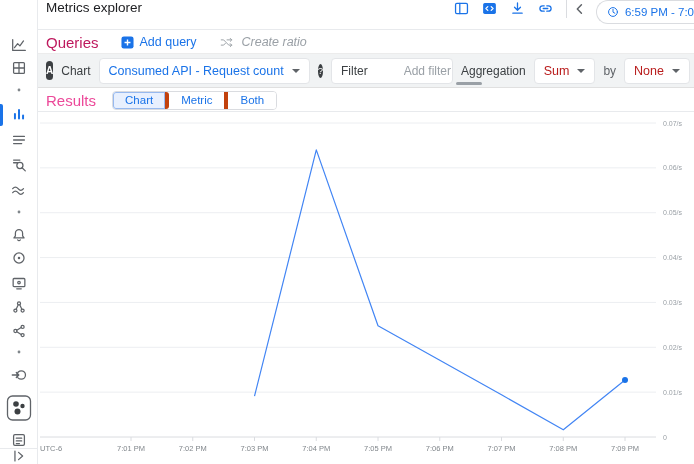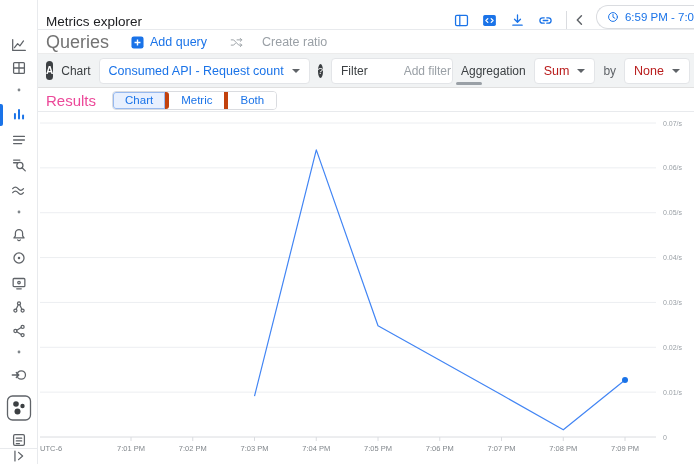--- a/index.html
+++ b/index.html
@@ -19,41 +19,41 @@
     width:3px; height:22px; background:#1a73e8; border-radius:0 2px 2px 0; }
   .side-item.dot svg { width:6px; height:6px; }
   .side-item.card { height:34px; }
   .side-item.card svg { width:26px; height:30px; }
   .side-bottom-divider { position:absolute; left:0; top:448px; width:38px;
     border-top:1px solid #e8eaed; }
 
   
   .header { position:absolute; left:38px; top:0; width:656px; height:30px;
     background:#fff; border-bottom:1px solid #e8eaed;
-    display:flex; align-items:flex-end; padding:0 0 0 8px; }
+    display:flex; align-items:flex-start; padding:0 0 0 8px; }
   .logo-box { position:absolute; left:-31px; top:5px; width:24px; height:20px; }
   .app-title { font-size:13.5px; color:#202124; }
   .hd-spacer { flex:1; }
   .hd-actions { display:flex; align-items:center; gap:11px; margin-right:8px; }
   .hd-icon { width:17px; height:17px; cursor:pointer; display:block; }
   .hd-sep { width:1px; height:18px; background:#dadce0; margin:0 4px; }
   .chev-btn { width:18px; height:18px; cursor:pointer; }
   .time-pill { display:flex; align-items:center; gap:5px; height:24px;
     border:1px solid #dadce0; border-right:none; border-radius:13px 0 0 13px;
     padding:0 2px 0 9px; margin-left:7px; margin-right:-2px; cursor:pointer;
     color:#1a73e8; font-size:11.5px; white-space:nowrap; min-width:74px; }
 
   
   .queries-row { position:absolute; left:38px; top:31px; width:656px; height:22px;
     display:flex; align-items:center; gap:22px; padding-left:8px; background:#fff; }
-  .queries-title { font-size:18px; color:#737373; }
+  .queries-title { font-size:15px; color:#be185d; }
   .add-query { display:flex; align-items:center; gap:6px; color:#1a73e8;
     font-size:12.5px; cursor:pointer; }
-  .create-ratio { display:flex; align-items:center; gap:18px; color:#9aa0a6;
-    font-size:12.5px; cursor:default; }
+  .create-ratio { display:flex; align-items:center; gap:8px; color:#9aa0a6;
+    font-size:12.5px; cursor:default;font-style:italic; }
 
   
   .qb-strip { position:absolute; left:38px; top:53px; width:656px; height:35px;
     background:#f1f3f4; border-top:1px solid #ececec; border-bottom:1px solid #e0e0e0;
     display:flex; align-items:center; gap:8px; padding:0 8px; }
   .badge-a { width:19px; height:19px; border-radius:4px; background:#3c4043;
     color:#fff; font-size:10px; font-weight:bold; display:flex;
     align-items:center; justify-content:center; }
   .qb-label { font-size:12px; color:#3c4043; white-space:nowrap; }
   .qb-label.dim { color:#5f6368; }

